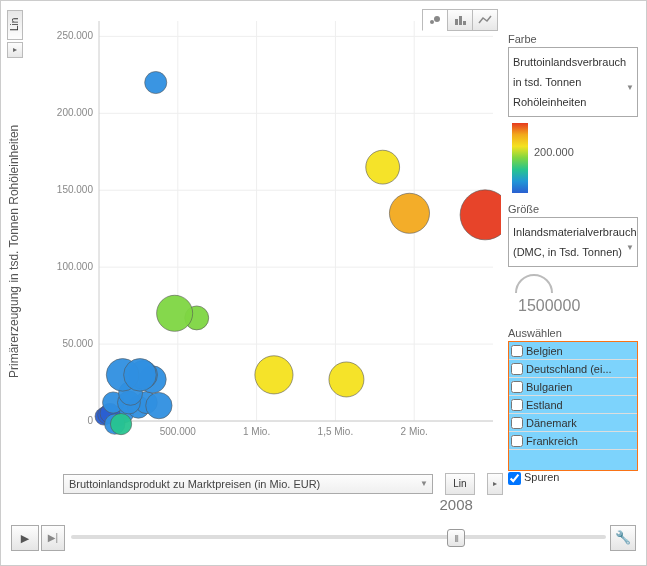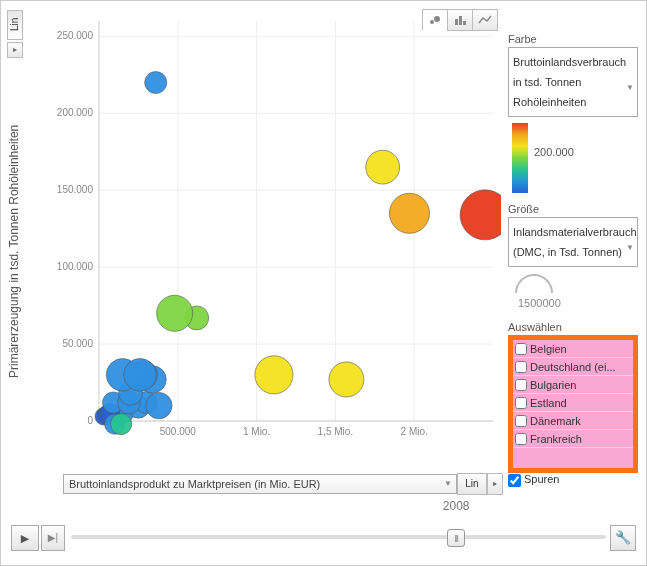--- a/index.html
+++ b/index.html
@@ -12,36 +12,36 @@
 .charttabs{position:absolute;right:148px;top:8px;display:flex}
 .charttabs .tab{width:24px;height:20px;border:1px solid #bbb;background:linear-gradient(#fdfdfd,#e7e7e7);display:flex;align-items:center;justify-content:center;margin-left:-1px;cursor:pointer}
 .charttabs .tab.active{background:#fff;border-bottom-color:#fff}
 .side{position:absolute;right:8px;top:32px;width:130px}
 .panelhead{font-size:11px;color:#555;margin:0 0 2px 0}
 .dropbox{border:1px solid #aaa;background:#fff;padding:4px 14px 4px 4px;font-size:11px;line-height:20px;position:relative;color:#333}
 .dropbox .arrow{position:absolute;right:3px;top:50%;margin-top:-4px;font-size:8px;color:#888}
 .gradient{width:16px;height:70px;margin:6px 0 2px 4px;background:linear-gradient(to bottom,#e63a1f,#f2a91d,#f4e21e,#7ed642,#27c48f,#2196d6,#2a5fd1)}
 .gradlabel{position:absolute;left:26px;top:23px;font-size:11px;color:#555}
 .arc{width:44px;height:22px;margin:6px 0 0 4px}
-.arclabel{margin-left:10px;color:#888;font-size:11px}
-.countrylist{border:5px solid #f97316;margin-top:0;height:128px;overflow-y:scroll;background:#f9a8d4}
+.arclabel{margin-left:10px;color:#888;font-size:16px}
+.countrylist{border:1px solid #f97316;margin-top:0;height:128px;overflow-y:scroll;background:#7dd3fc}
 .country{display:flex;align-items:center;border-bottom:1px solid #ddd;padding:1px 2px;height:15px}
 .country input{margin:0 3px 0 0;width:12px;height:12px}
 .trace{}
 .trace input{vertical-align:middle;margin:0 3px 0 0}
-.xaxis-ctrl{position:absolute;left:62px;bottom:70px;width:440px;display:flex;gap:0;align-items:center}
+.xaxis-ctrl{position:absolute;left:62px;bottom:70px;width:440px;display:flex;gap:12px;align-items:center}
 .xdrop{flex:1;border:1px solid #aaa;background:linear-gradient(#fdfdfd,#efefef);padding:3px 18px 3px 5px;font-size:11px;position:relative;color:#444}
 .xdrop .arrow{position:absolute;right:4px;top:4px;font-size:8px;color:#888}
 .lintab{width:28px;height:20px;border:1px solid #bbb;background:linear-gradient(#fdfdfd,#e7e7e7);font-size:10px;text-align:center;line-height:20px;cursor:pointer}
 .xcollapse{width:14px;height:20px;border:1px solid #bbb;background:linear-gradient(#fdfdfd,#e7e7e7);font-size:8px;text-align:center;line-height:20px;color:#666;cursor:pointer}
 .timebar{position:absolute;left:10px;bottom:12px;right:10px;height:40px}
 .playbtn{position:absolute;left:0;top:12px;width:26px;height:24px;border:1px solid #aaa;background:linear-gradient(#fdfdfd,#e5e5e5);text-align:center;line-height:24px;cursor:pointer;color:#555;font-size:11px}
 .speedbtn{position:absolute;left:30px;top:12px;width:22px;height:24px;border:1px solid #aaa;background:linear-gradient(#fdfdfd,#e5e5e5);text-align:center;line-height:24px;cursor:pointer;color:#888;font-size:10px}
 .track{position:absolute;left:60px;right:30px;top:22px;height:4px;background:#ddd;border-radius:2px}
-.year{position:absolute;bottom:26px;font-size:12px;color:#777;transform:translateX(-50%)}
+.year{position:absolute;bottom:26px;font-size:15px;color:#777;transform:translateX(-50%)}
 .thumb{position:absolute;top:-6px;width:16px;height:16px;border:1px solid #999;border-radius:3px;background:linear-gradient(#fdfdfd,#e5e5e5);transform:translateX(-50%);cursor:grab;font-size:8px;text-align:center;line-height:16px;color:#777;letter-spacing:-1px}
 .gear{position:absolute;right:0;top:12px;width:24px;height:24px;border:1px solid #aaa;background:linear-gradient(#fdfdfd,#e5e5e5);text-align:center;line-height:24px;cursor:pointer;color:#555;font-size:13px}
 .gradwrap{position:relative;height:80px}
 </style>
 </head>
 <body>
 <div class="frame">
 
 <div class="ytab">Lin</div>
 <div class="ycollapse">▸</div>

